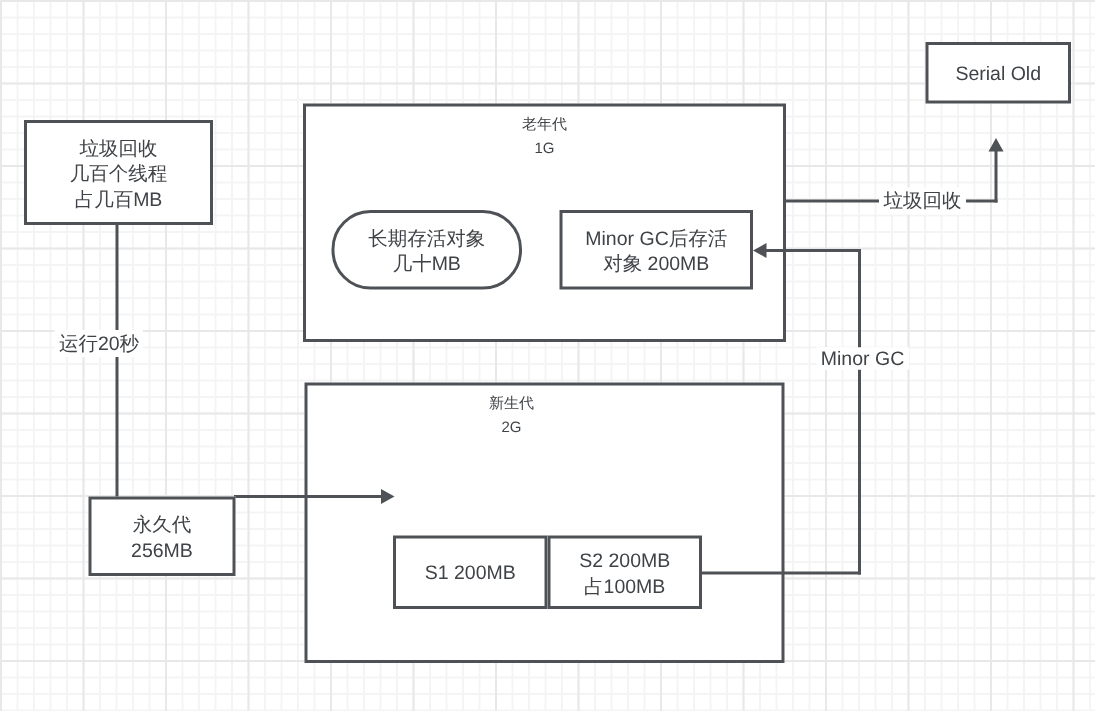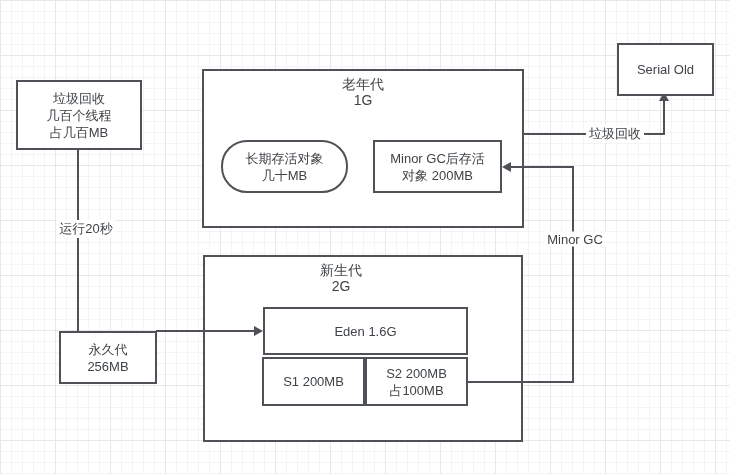--- a/index.html
+++ b/index.html
@@ -20,21 +20,21 @@
     display:flex;flex-direction:column;align-items:center;justify-content:center;
     font-size:13px;line-height:17px;color:#3f4347;text-align:center;
     z-index:3;
   }
   .group{
     position:absolute;box-sizing:border-box;
     border:2px solid #4e5256;background:#ffffff;z-index:1;
   }
   .group-title{
     position:absolute;top:5px;left:0;text-align:center;
-    font-size:14px;line-height:16px;color:#3f4347;
+    font-size:10px;line-height:16px;color:#3f4347;
   }
   .hline,.vline{position:absolute;background:#4e5256;z-index:2;}
   .hline{height:2px;}
   .vline{width:2px;}
   .arrow{position:absolute;width:0;height:0;z-index:2;}
   .arrow-right{border-top:5px solid transparent;border-bottom:5px solid transparent;border-left:9px solid #4e5256;}
   .arrow-left{border-top:5px solid transparent;border-bottom:5px solid transparent;border-right:9px solid #4e5256;}
   .arrow-up{border-left:5px solid transparent;border-right:5px solid transparent;border-bottom:9px solid #4e5256;}
   .edge-label{
     position:absolute;transform:translate(-50%,-50%);
@@ -55,21 +55,21 @@
   </div>
 
   <div class="group" style="left:203px;top:255px;width:320px;height:187px;">
     <div class="group-title" style="width:272px;">
       <div>新生代</div>
       <div>2G</div>
     </div>
   </div>
 
   <div class="vline" style="left:77px;top:150px;height:182px;"></div>
-  <div class="edge-label" style="left:86px;top:229px;text-align:right;">运行20秒</div>
+  <div class="edge-label" style="left:66px;top:229px;text-align:right;">运行20秒</div>
 
   <div class="hline" style="left:156px;top:330px;width:99px;"></div>
   <div class="arrow arrow-right" style="left:254px;top:326px;"></div>
 
   <div class="hline" style="left:523px;top:133px;width:142px;"></div>
   <div class="vline" style="left:663px;top:99px;height:36px;"></div>
   <div class="arrow arrow-up" style="left:659px;top:92px;"></div>
   <div class="edge-label" style="left:615px;top:134px;">垃圾回收</div>
 
   <div class="hline" style="left:467px;top:381px;width:107px;"></div>
@@ -87,27 +87,24 @@
   <div class="node" style="left:221px;top:140px;width:127px;height:53px;border-radius:26px;">
     <div>长期存活对象</div>
     <div>几十MB</div>
   </div>
 
   <div class="node" style="left:373px;top:140px;width:129px;height:53px;">
     <div>Minor GC后存活</div>
     <div>对象 200MB</div>
   </div>
 
-  <div class="node" style="left:617px;top:43px;width:97px;height:53px;">
+  <div class="node" style="left:617px;top:28px;width:97px;height:41px;">
     <div>Serial Old</div>
   </div>
 
-  <div class="node" style="left:263px;top:307px;width:205px;height:48px;">
-    <div>Eden 1.6G</div>
-  </div>
 
   <div class="node" style="left:262px;top:357px;width:103px;height:49px;">
     <div>S1 200MB</div>
   </div>
 
   <div class="node" style="left:365px;top:357px;width:103px;height:49px;">
     <div>S2 200MB</div>
     <div>占100MB</div>
   </div>
 

